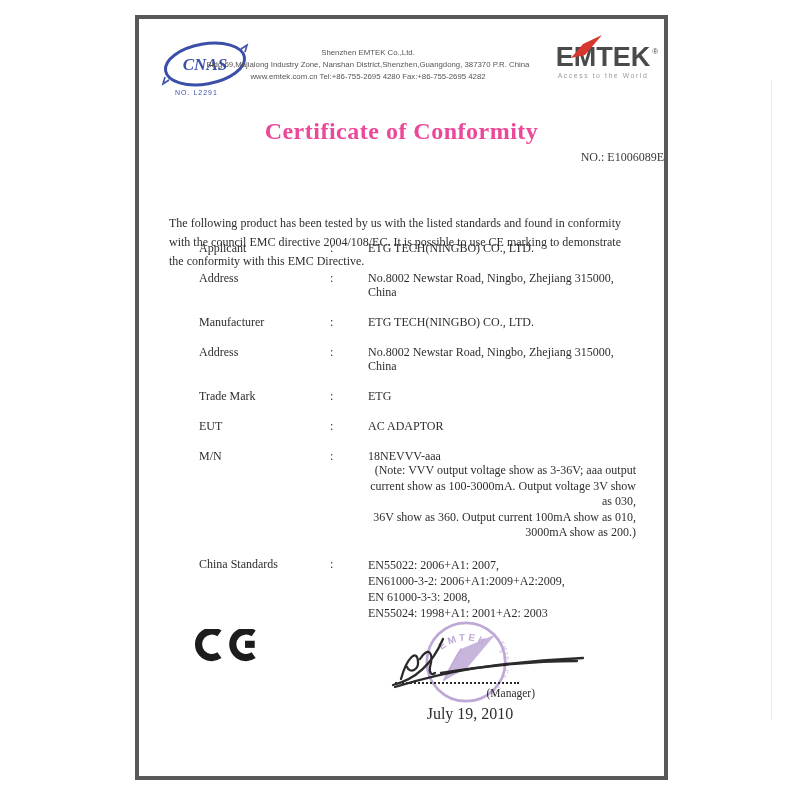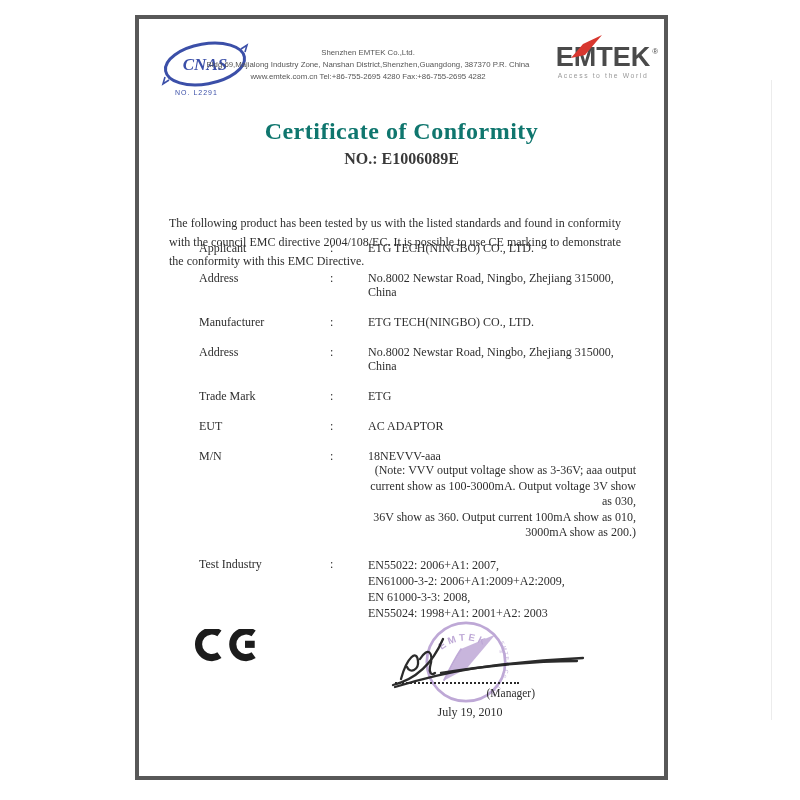--- a/index.html
+++ b/index.html
@@ -18,23 +18,23 @@
   .emtek-logo{position:absolute;left:409px;top:24px;width:110px;text-align:center;}
   .emtek-word{position:relative;display:inline-block;font-family:"Liberation Sans",sans-serif;
               font-weight:bold;font-size:27px;line-height:28px;color:#4a4a4a;letter-spacing:0px;}
   .emtek-check{position:absolute;left:13px;top:-9px;width:36px;height:26px;}
   .emtek-reg{position:absolute;right:-8px;top:-5px;font-size:8px;font-weight:normal;color:#4a4a4a;}
   .emtek-tagline{font-family:"Liberation Sans",sans-serif;font-size:6.8px;letter-spacing:1.6px;
                  color:#9a9a9a;margin-top:1px;}
 
   
   .title{position:absolute;left:0;top:99px;width:100%;text-align:center;
-         font-size:24px;font-weight:bold;letter-spacing:.5px;color:#0f766e;}
-  .cert-no{position:absolute;left:0;top:131px;width:100%;text-align:center;
-           font-size:16px;font-weight:bold;color:#3a3a3a;}
+         font-size:24px;font-weight:bold;letter-spacing:.5px;color:#ec4899;}
+  .cert-no{position:absolute;left:0;top:131px;width:100%;text-align:right;
+           font-size:12px;font-weight:normal;color:#3a3a3a;}
 
   
   .intro{position:absolute;left:30px;top:155px;width:452px;font-size:12px;
          line-height:1.58;text-align:justify;color:#2e2e2e;margin-top:40px;}
   .footer-note{position:absolute;left:30px;top:717px;width:452px;font-size:12px;
                line-height:1.55;text-align:justify;color:#2e2e2e;}
 
   
   .fields{position:absolute;left:60px;top:222px;right:28px;font-size:12px;color:#2e2e2e;}
   .frow{display:flex;margin-bottom:16px;line-height:14px;gap:24px;}
@@ -45,21 +45,21 @@
   .fnote:first-of-type{margin-top:1.5px;}
   .fline{display:block;line-height:16px;}
 
   
   .ce-box{position:absolute;left:56px;top:610px;width:74px;height:54px;}
   .stamp-box{position:absolute;left:278px;top:594px;width:98px;height:98px;opacity:.75;}
   .sig-box{position:absolute;left:248px;top:590px;width:212px;height:95px;}
   .dotted-line{position:absolute;left:256px;top:661px;width:124px;height:2px;
                border-bottom:2px dotted #2a2a2a;}
   .manager{position:absolute;left:266px;top:668px;width:130px;text-align:right;font-size:11.5px;}
-  .sign-date{position:absolute;left:266px;top:686px;width:130px;text-align:center;font-size:12px;}
+  .sign-date{position:absolute;left:266px;top:686px;width:130px;text-align:center;font-size:16px;}
 </style>
 </head>
 <body>
 
 <div class="canvas">
   <div class="scan-line"></div>
 
   <div class="frame">
 
     <div class="cnas-box">
@@ -138,21 +138,21 @@
         <span class="fvalue">
           <span>18NEVVV-aaa</span>
           <span class="fnote">(Note: VVV output voltage show as 3-36V; aaa output</span>
           <span class="fnote">current show as 100-3000mA. Output voltage 3V show as 030,</span>
           <span class="fnote">36V show as 360. Output current 100mA show as 010,</span>
           <span class="fnote">3000mA show as 200.)</span>
         </span>
       </div>
 
       <div class="frow">
-        <span class="flabel">Test Industry</span>
+        <span class="flabel">China Standards</span>
         <span class="fcolon">:</span>
         <span class="fvalue">
           <span class="fline">EN55022: 2006+A1: 2007,</span>
           <span class="fline">EN61000-3-2: 2006+A1:2009+A2:2009,</span>
           <span class="fline">EN 61000-3-3: 2008,</span>
           <span class="fline">EN55024: 1998+A1: 2001+A2: 2003</span>
         </span>
       </div>
     </div>
 

